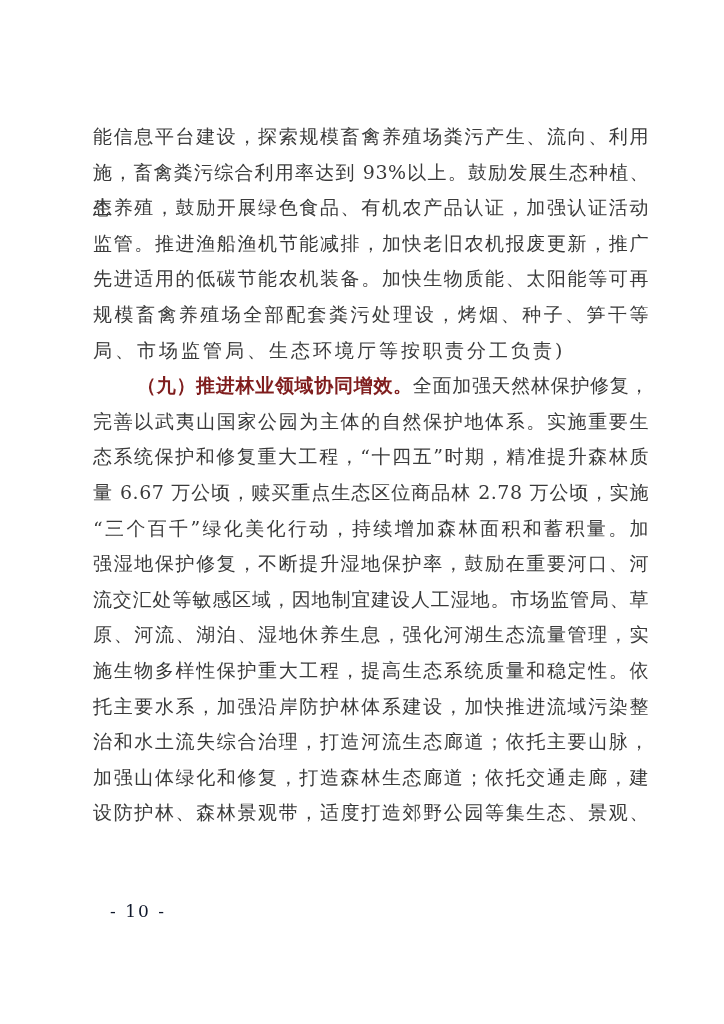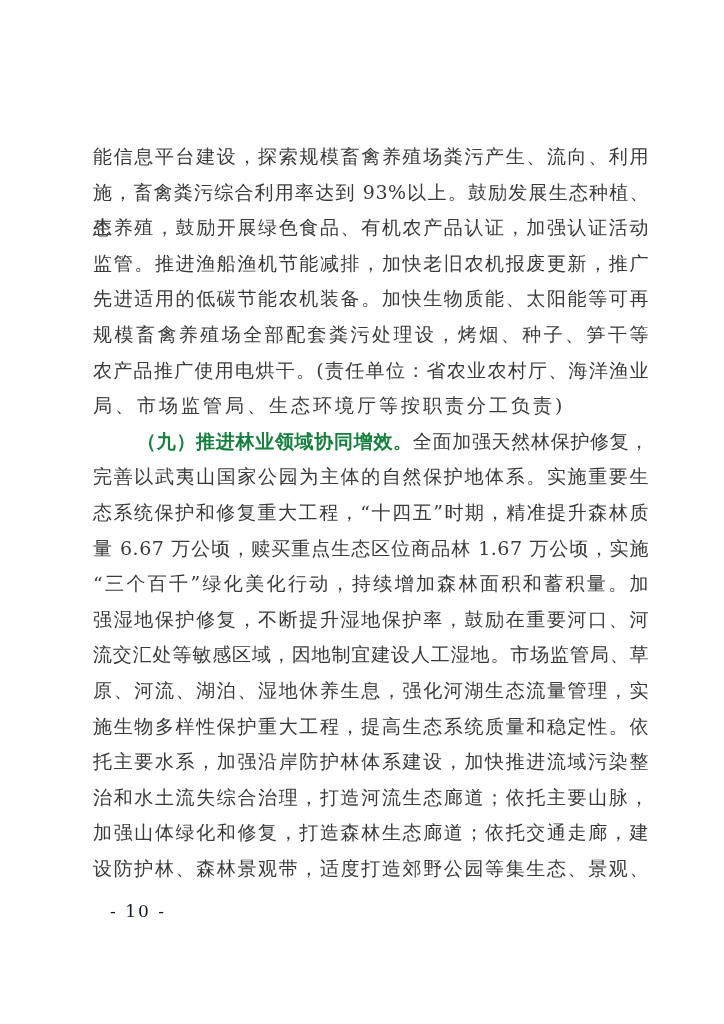--- a/index.html
+++ b/index.html
@@ -14,21 +14,20 @@
     background: #ffffff;
     font-family: "DejaVu Serif", "Liberation Serif", serif;
     color: #3a3a3a;
     overflow: hidden;
   }
   .content {
     position: absolute;
     left: 93px;
     top: 119px;
     width: 556px;
-    margin-top: 20px;
   }
   .line {
     height: 35.6px;
     line-height: 35.6px;
     font-size: 19px;
     text-align: justify;
     text-align-last: justify;
     letter-spacing: 0.5px;
     white-space: normal;
   }
@@ -36,21 +35,21 @@
   .line.end {
     text-align: center;
     text-align-last: left;
     letter-spacing: 3px;
   }
   .heading-line {
     text-indent: 44px;
   }
   .heading-line .bold {
     font-weight: 700;
-    color: #15803d;
+    color: #7f1d1d;
   }
   .pagenum {
     position: absolute;
     left: 110px;
     top: 901px;
     font-size: 17px;
     line-height: 20px;
     letter-spacing: 2px;
     color: #0f172a;
   }
@@ -60,28 +59,27 @@
 
 <div class="page">
   <div class="content">
     <div id="para1" class="para">
         <div class="line">能信息平台建设，探索规模畜禽养殖场粪污产生、流向、利用</div>
         <div class="line">施，畜禽粪污综合利用率达到 93%以上。鼓励发展生态种植、生</div>
         <div class="line">态养殖，鼓励开展绿色食品、有机农产品认证，加强认证活动</div>
         <div class="line">监管。推进渔船渔机节能减排，加快老旧农机报废更新，推广</div>
         <div class="line">先进适用的低碳节能农机装备。加快生物质能、太阳能等可再</div>
         <div class="line">规模畜禽养殖场全部配套粪污处理设，烤烟、种子、笋干等</div>
-        <div class="line">农产品推广使用电烘干。(责任单位：省农业农村厅、海洋渔业</div>
         <div class="line end">局、市场监管局、生态环境厅等按职责分工负责)</div>
       </div>
     <div class="line heading-line"><span class="bold">（九）推进林业领域协同增效。</span><span>全面加强天然林保护修复，</span></div>
     <div id="para2" class="para">
         <div class="line">完善以武夷山国家公园为主体的自然保护地体系。实施重要生</div>
         <div class="line">态系统保护和修复重大工程，“十四五”时期，精准提升森林质</div>
-        <div class="line">量 6.67 万公顷，赎买重点生态区位商品林 1.67 万公顷，实施</div>
+        <div class="line">量 6.67 万公顷，赎买重点生态区位商品林 2.78 万公顷，实施</div>
         <div class="line">“三个百千”绿化美化行动，持续增加森林面积和蓄积量。加</div>
         <div class="line">强湿地保护修复，不断提升湿地保护率，鼓励在重要河口、河</div>
         <div class="line">流交汇处等敏感区域，因地制宜建设人工湿地。市场监管局、草</div>
         <div class="line">原、河流、湖泊、湿地休养生息，强化河湖生态流量管理，实</div>
         <div class="line">施生物多样性保护重大工程，提高生态系统质量和稳定性。依</div>
         <div class="line">托主要水系，加强沿岸防护林体系建设，加快推进流域污染整</div>
         <div class="line">治和水土流失综合治理，打造河流生态廊道；依托主要山脉，</div>
         <div class="line">加强山体绿化和修复，打造森林生态廊道；依托交通走廊，建</div>
         <div class="line">设防护林、森林景观带，适度打造郊野公园等集生态、景观、</div>
       </div>

